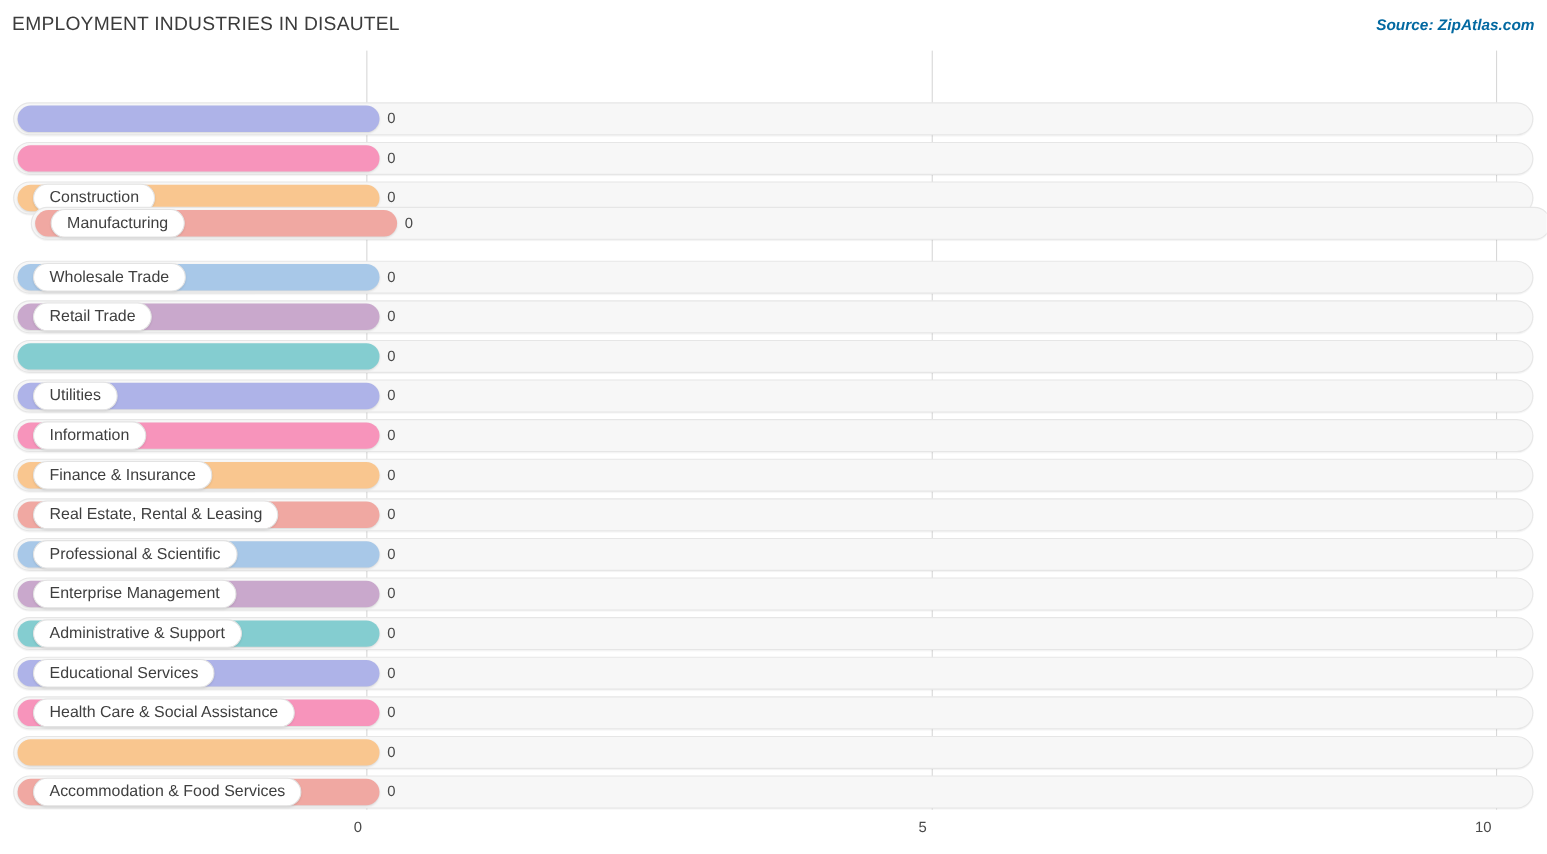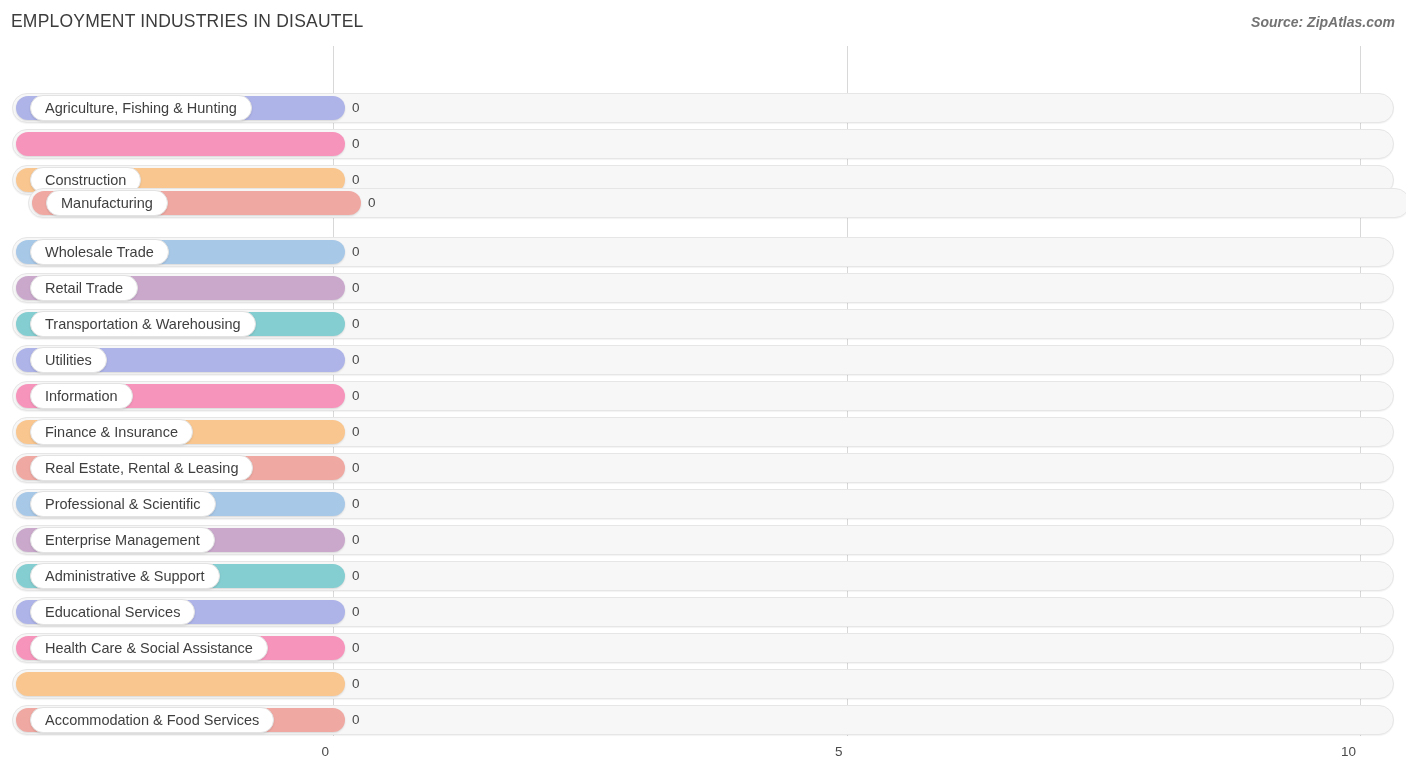--- a/index.html
+++ b/index.html
@@ -32,21 +32,21 @@
     color: #3c3c3c;
     white-space: nowrap;
   }
   #source-note {
     position: absolute;
     right: 11px;
     top: 14px;
     font-size: 14px;
     font-style: italic;
     font-weight: bold;
-    color: #737373;
+    color: #0369a1;
     white-space: nowrap;
   }
 
   
   #plot {
     position: absolute;
     left: 0;
     top: 46px;
     width: 1406px;
     height: 690px;
@@ -176,23 +176,20 @@
 <div id="plot">
   <div id="gridlines">
       <div class="gridline" style="left: 333px;"></div>
       <div class="gridline" style="left: 846.5px;"></div>
       <div class="gridline" style="left: 1360px;"></div>
     </div>
   <div id="rows">
       <div class="row" style="top: 45px;">
         <div class="track"></div>
         <div class="bar" style="width: 329px; background: rgb(174, 179, 232);"></div>
-        <div class="label-pill">
-          <span class="label-text">Agriculture, Fishing &amp; Hunting</span>
-        </div>
         <div class="value-out" style="left: 352px;">0</div>
       </div>
       <div class="row" style="top: 81px;">
         <div class="track"></div>
         <div class="bar" style="width: 329px; background: rgb(247, 148, 187);"></div>
         <div class="value-out" style="left: 352px;">0</div>
       </div>
       <div class="row" style="top: 117px;">
         <div class="track"></div>
         <div class="bar" style="width: 329px; background: rgb(249, 198, 143);"></div>
@@ -221,23 +218,20 @@
         <div class="track"></div>
         <div class="bar" style="width: 329px; background: rgb(201, 168, 204);"></div>
         <div class="label-pill">
           <span class="label-text">Retail Trade</span>
         </div>
         <div class="value-out" style="left: 352px;">0</div>
       </div>
       <div class="row" style="top: 261px;">
         <div class="track"></div>
         <div class="bar" style="width: 329px; background: rgb(132, 205, 208);"></div>
-        <div class="label-pill">
-          <span class="label-text">Transportation &amp; Warehousing</span>
-        </div>
         <div class="value-out" style="left: 352px;">0</div>
       </div>
       <div class="row" style="top: 297px;">
         <div class="track"></div>
         <div class="bar" style="width: 329px; background: rgb(174, 179, 232);"></div>
         <div class="label-pill">
           <span class="label-text">Utilities</span>
         </div>
         <div class="value-out" style="left: 352px;">0</div>
       </div>

